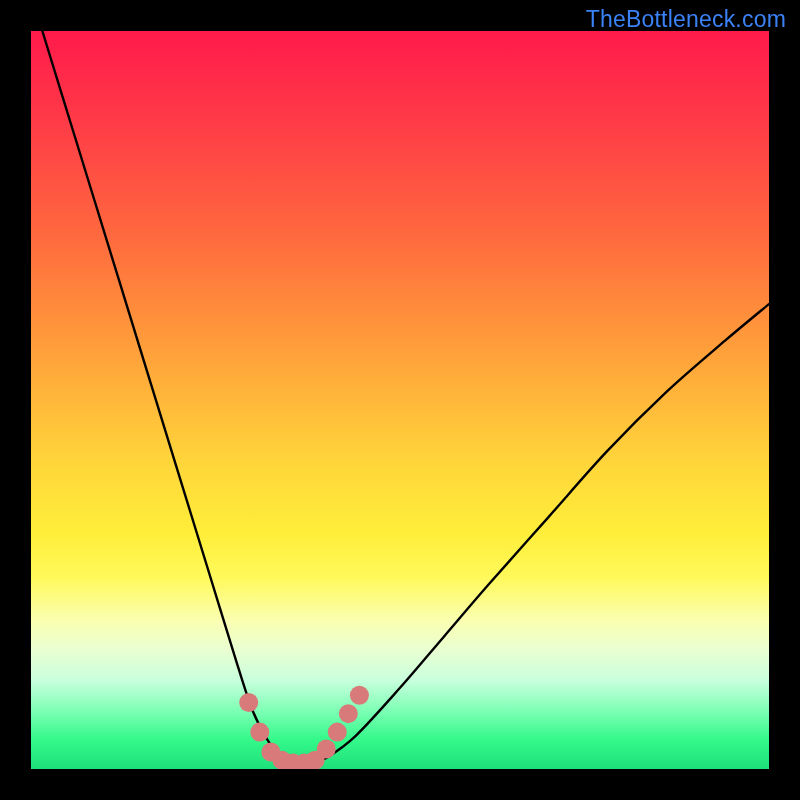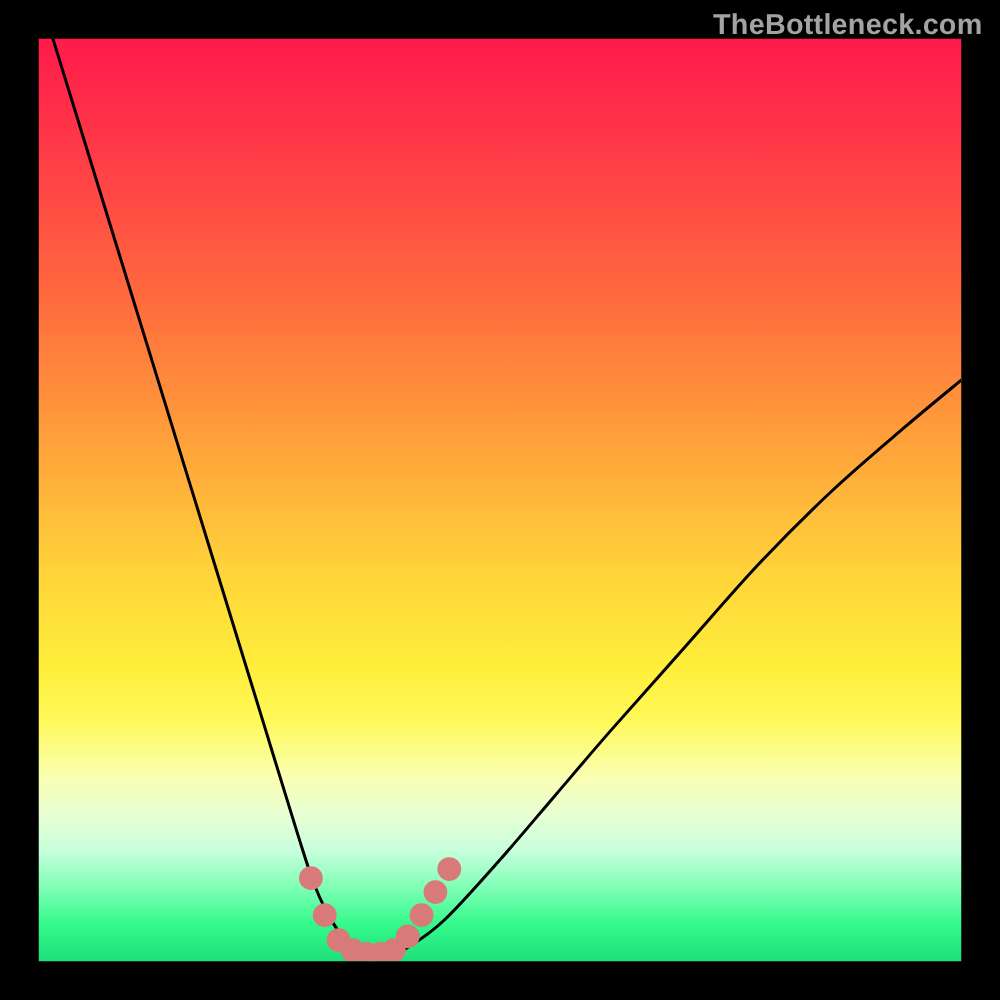--- a/index.html
+++ b/index.html
@@ -37,23 +37,23 @@
       #7fffb6 92%,
       #34f98a 96%,
       #1ee07a 100%
     );
     overflow: hidden;
   }
   .watermark {
     position: absolute;
     top: 6px;
     right: 14px;
-    color: #a3a3a3;
+    color: #3b82f6;
     font-size: 23px;
-    font-weight: 700;
+    font-weight: 400;
     letter-spacing: 0.2px;
     user-select: none;
   }
   svg.curve {
     position: absolute;
     left: 0;
     top: 0;
     width: 738px;
     height: 738px;
   }

